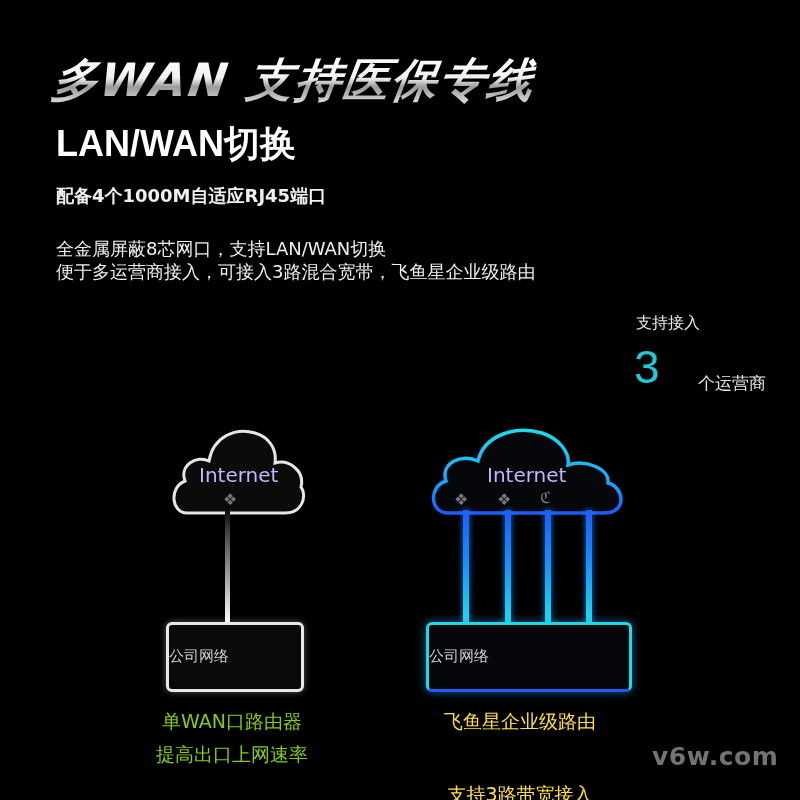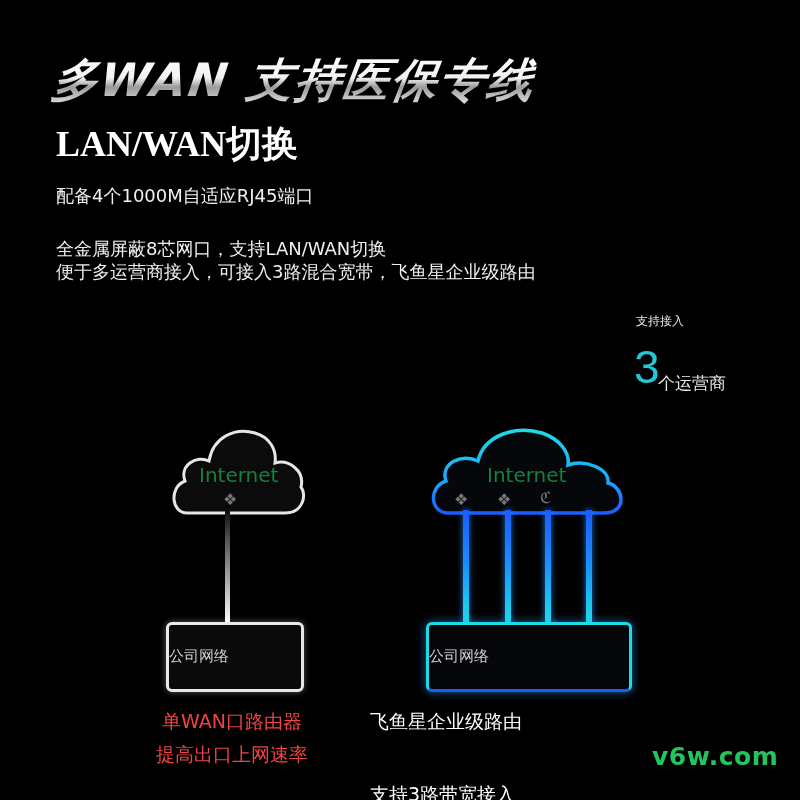--- a/index.html
+++ b/index.html
@@ -5,47 +5,47 @@
   html, body { margin: 0; padding: 0; background: #000; }
   body { width: 800px; height: 800px; position: relative; overflow: hidden;
          font-family: "DejaVu Sans", "Liberation Sans", sans-serif; color: #fff; }
   .abs { position: absolute; }
   .headline {
     left: 52px; top: 50px; font-size: 46px; font-weight: bold; font-style: italic;
     letter-spacing: 2px; transform: skewX(-8deg); white-space: nowrap;
     background: linear-gradient(180deg, #ffffff 0%, #f2f2f2 45%, #9a9a9a 60%, #ffffff 100%);
     -webkit-background-clip: text; background-clip: text; color: transparent;
   }
-  .subhead { left: 56px; top: 120px; font-size: 36px; font-weight: bold; color: #fff; white-space: nowrap; font-family: Liberation Serif, serif; }
+  .subhead { left: 56px; top: 120px; font-size: 36px; font-weight: bold; color: #fff; white-space: nowrap; font-family: Liberation Sans, sans-serif; }
   .feat { left: 56px; font-size: 18px; color: #f0f0f0; white-space: nowrap; }
-  .feat1 { top: 184px; } .feat2 { top: 237px; } .feat3 { top: 260px; }
-  .carrier-label { left: 636px; top: 313px; font-size: 12px; color: #e8e8e8; }
+  .feat1 { top: 184px; font-weight: bold; } .feat2 { top: 237px; } .feat3 { top: 260px; }
+  .carrier-label { left: 636px; top: 313px; font-size: 16px; color: #e8e8e8; }
   .carrier-num { left: 634px; top: 344px; font-size: 46px; color: #22c8d6; font-weight: 300; line-height: 46px; font-family: "Liberation Sans", sans-serif; }
-  .carrier-unit { left: 658px; top: 372px; font-size: 17px; color: #e8e8e8; }
+  .carrier-unit { left: 698px; top: 372px; font-size: 17px; color: #e8e8e8; }
 
   .cloud { position: absolute; }
-  .cloud-text { position: absolute; font-size: 20px; color: #15803d; font-family: "DejaVu Sans", sans-serif; }
+  .cloud-text { position: absolute; font-size: 20px; color: #c4b5fd; font-family: "DejaVu Sans", sans-serif; }
   .logo { position: absolute; font-size: 16px; color: #777; }
 
   .wire-left { left: 225px; top: 505px; width: 5px; height: 118px;
     background: linear-gradient(180deg, #000 0%, #555 30%, #fff 100%); }
   .box-left { left: 166px; top: 622px; width: 132px; height: 64px; border: 3px solid #e8e8e8;
     border-radius: 6px; background: #0a0a0a; box-shadow: 0 0 6px rgba(255,255,255,0.35); }
   .box-right { left: 426px; top: 622px; width: 200px; height: 64px; border: 3px solid #1ed9e6;
     border-bottom-color: #1a5cff; border-radius: 6px; background: #05070b;
     box-shadow: 0 0 10px rgba(30,160,255,0.6); }
   .box-text { position: absolute; width: 100%; text-align: left; top: 22px; font-size: 15px; color: #cfcfcf; }
 
   .wire-right { position: absolute; top: 510px; width: 6px; height: 114px;
     background: linear-gradient(180deg, #1a5cff 0%, #1a8cff 45%, #1ee0e6 100%);
     box-shadow: 0 0 6px rgba(40,140,255,0.8); }
 
-  .cap-left { position: absolute; width: 300px; text-align: center; font-size: 19px; color: #ef4444; }
-  .cap-right { position: absolute; width: 300px; font-size: 19px; color: #ffffff; }
-  .watermark { left: 652px; top: 742px; font-size: 25px; font-weight: bold; color: #22c55e; font-family: "DejaVu Sans", sans-serif; letter-spacing: 0.5px; }
+  .cap-left { position: absolute; width: 300px; text-align: center; font-size: 19px; color: #84cc16; }
+  .cap-right { position: absolute; width: 300px; text-align: center; font-size: 19px; color: #fde047; }
+  .watermark { left: 652px; top: 742px; font-size: 25px; font-weight: bold; color: #737373; font-family: "DejaVu Sans", sans-serif; letter-spacing: 0.5px; }
 </style>
 </head>
 <body>
 
 <div class="abs headline">多WAN 支持医保专线</div>
 <div class="abs subhead">LAN/WAN切换</div>
 
 <div class="abs feat feat1">配备4个1000M自适应RJ45端口</div>
 <div class="abs feat feat2">全金属屏蔽8芯网口，支持LAN/WAN切换</div>
 <div class="abs feat feat3">便于多运营商接入，可接入3路混合宽带，飞鱼星企业级路由</div>

